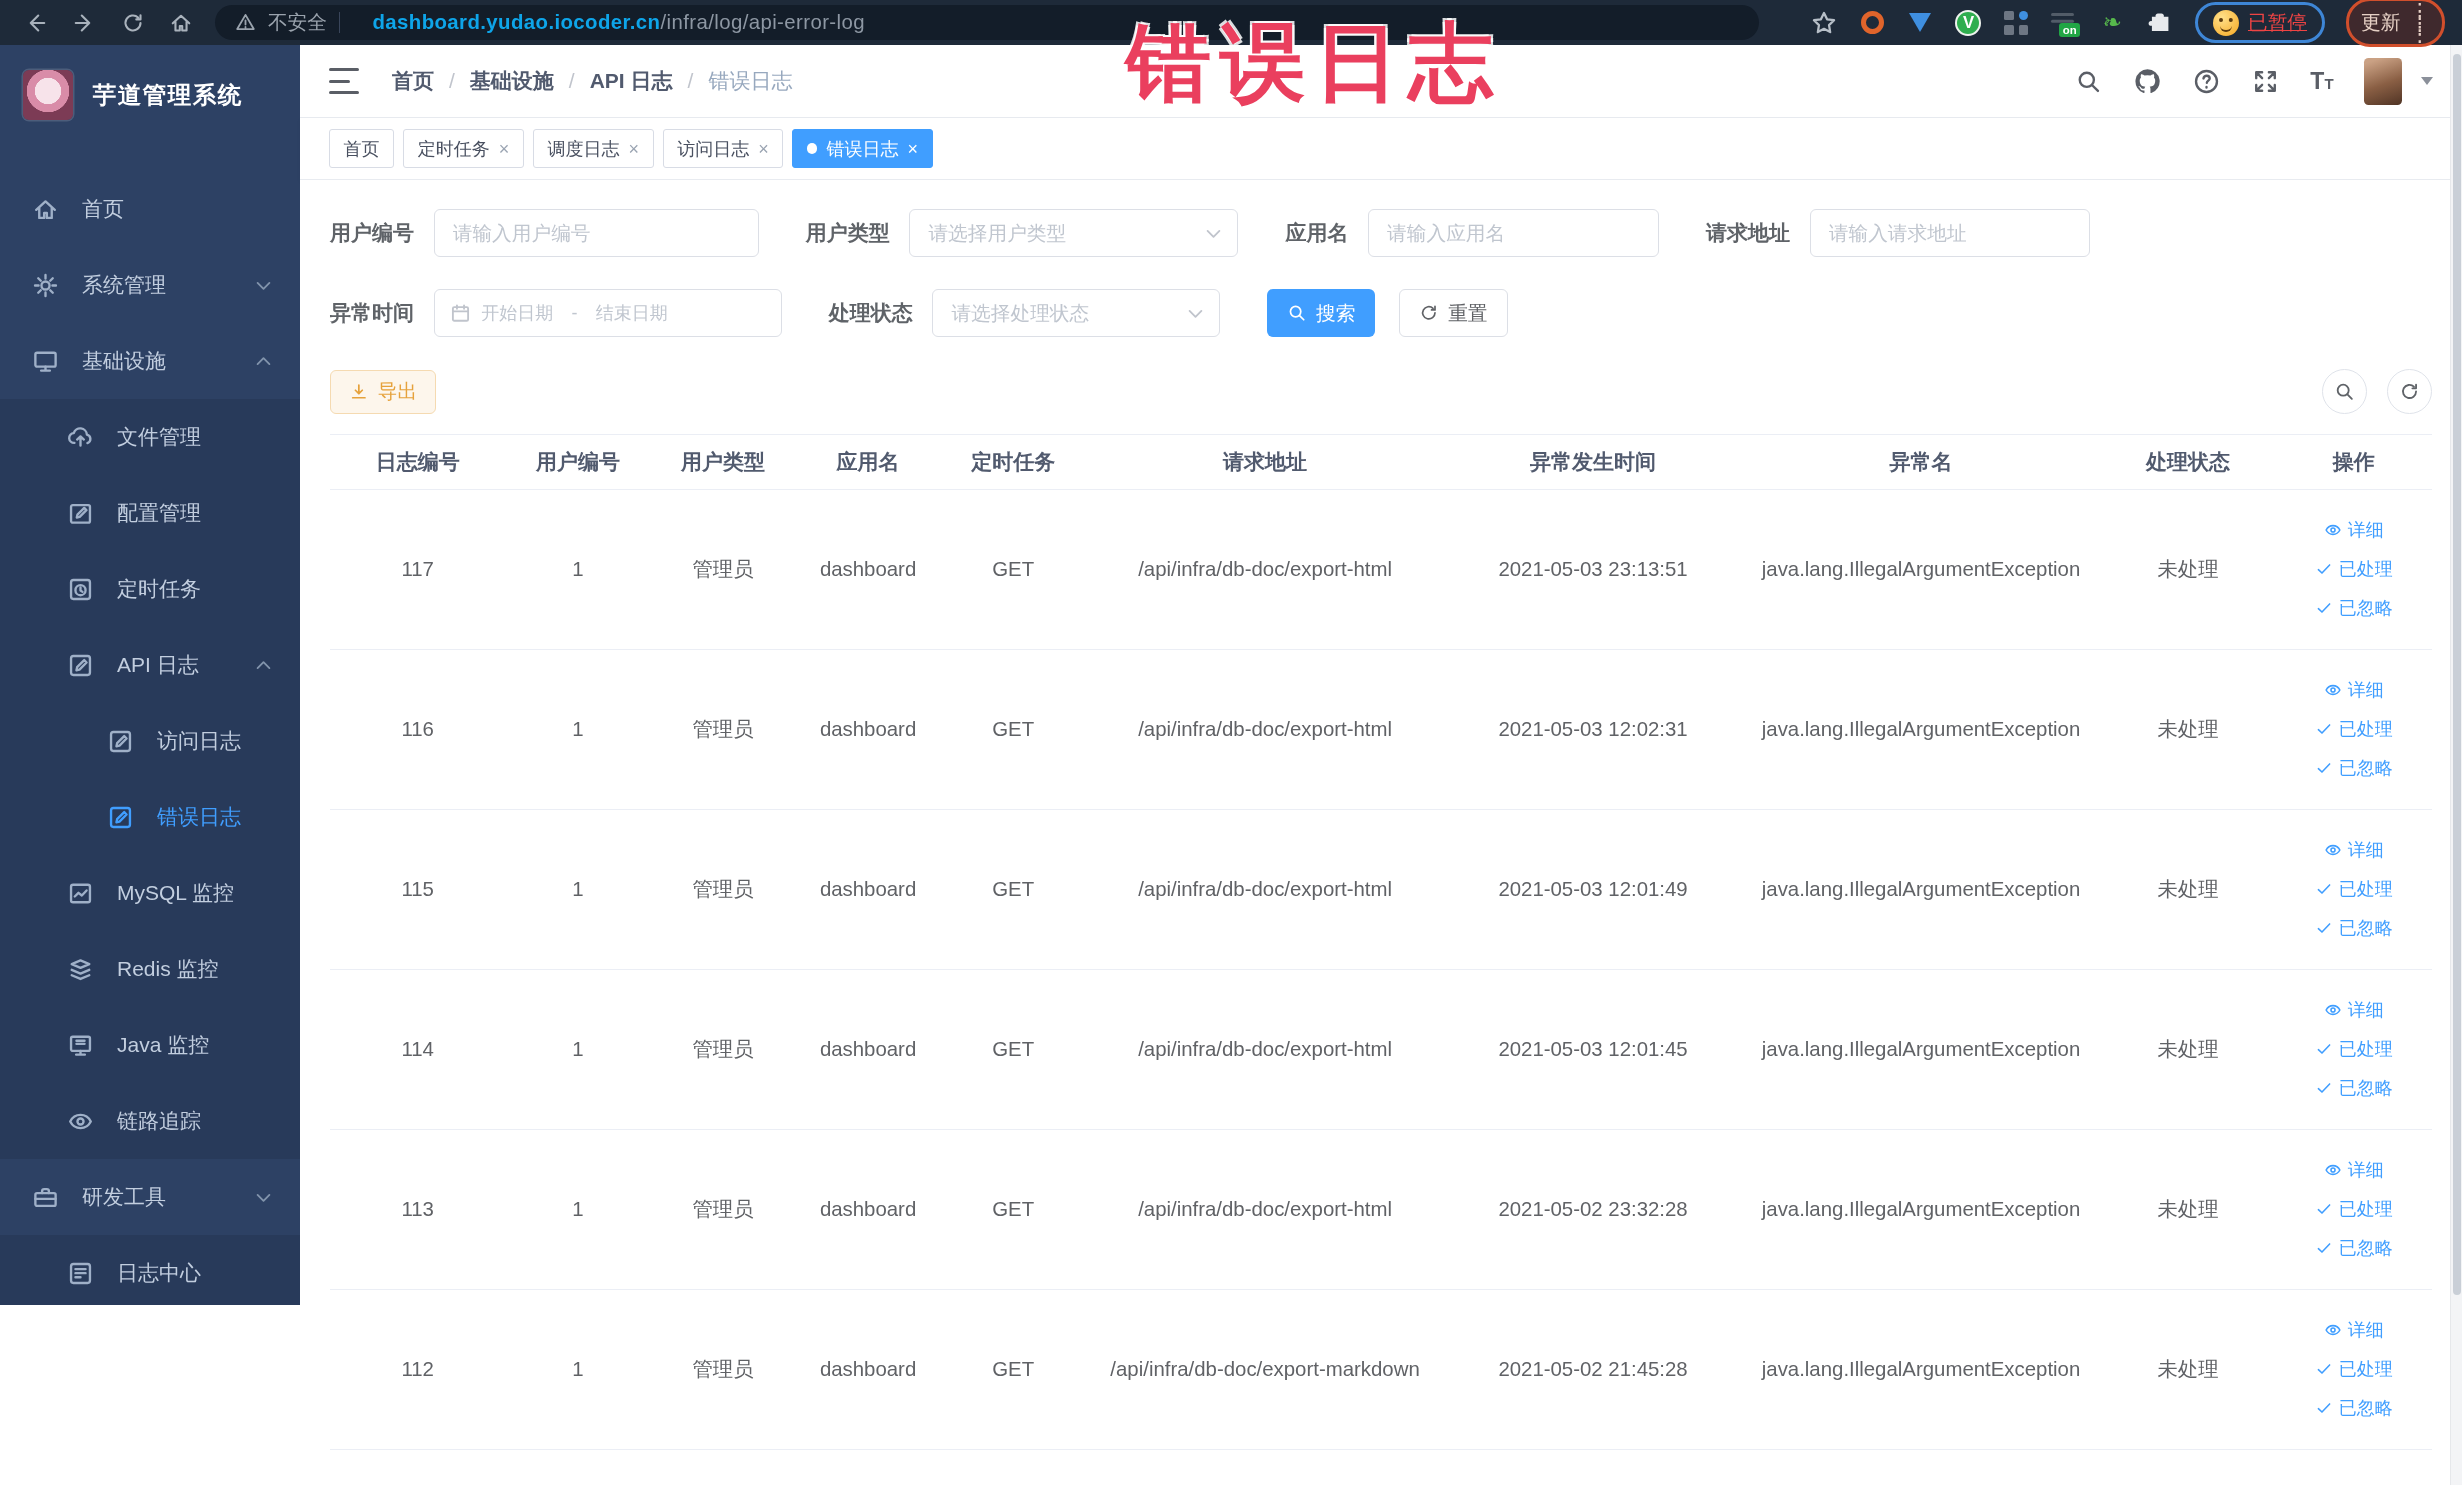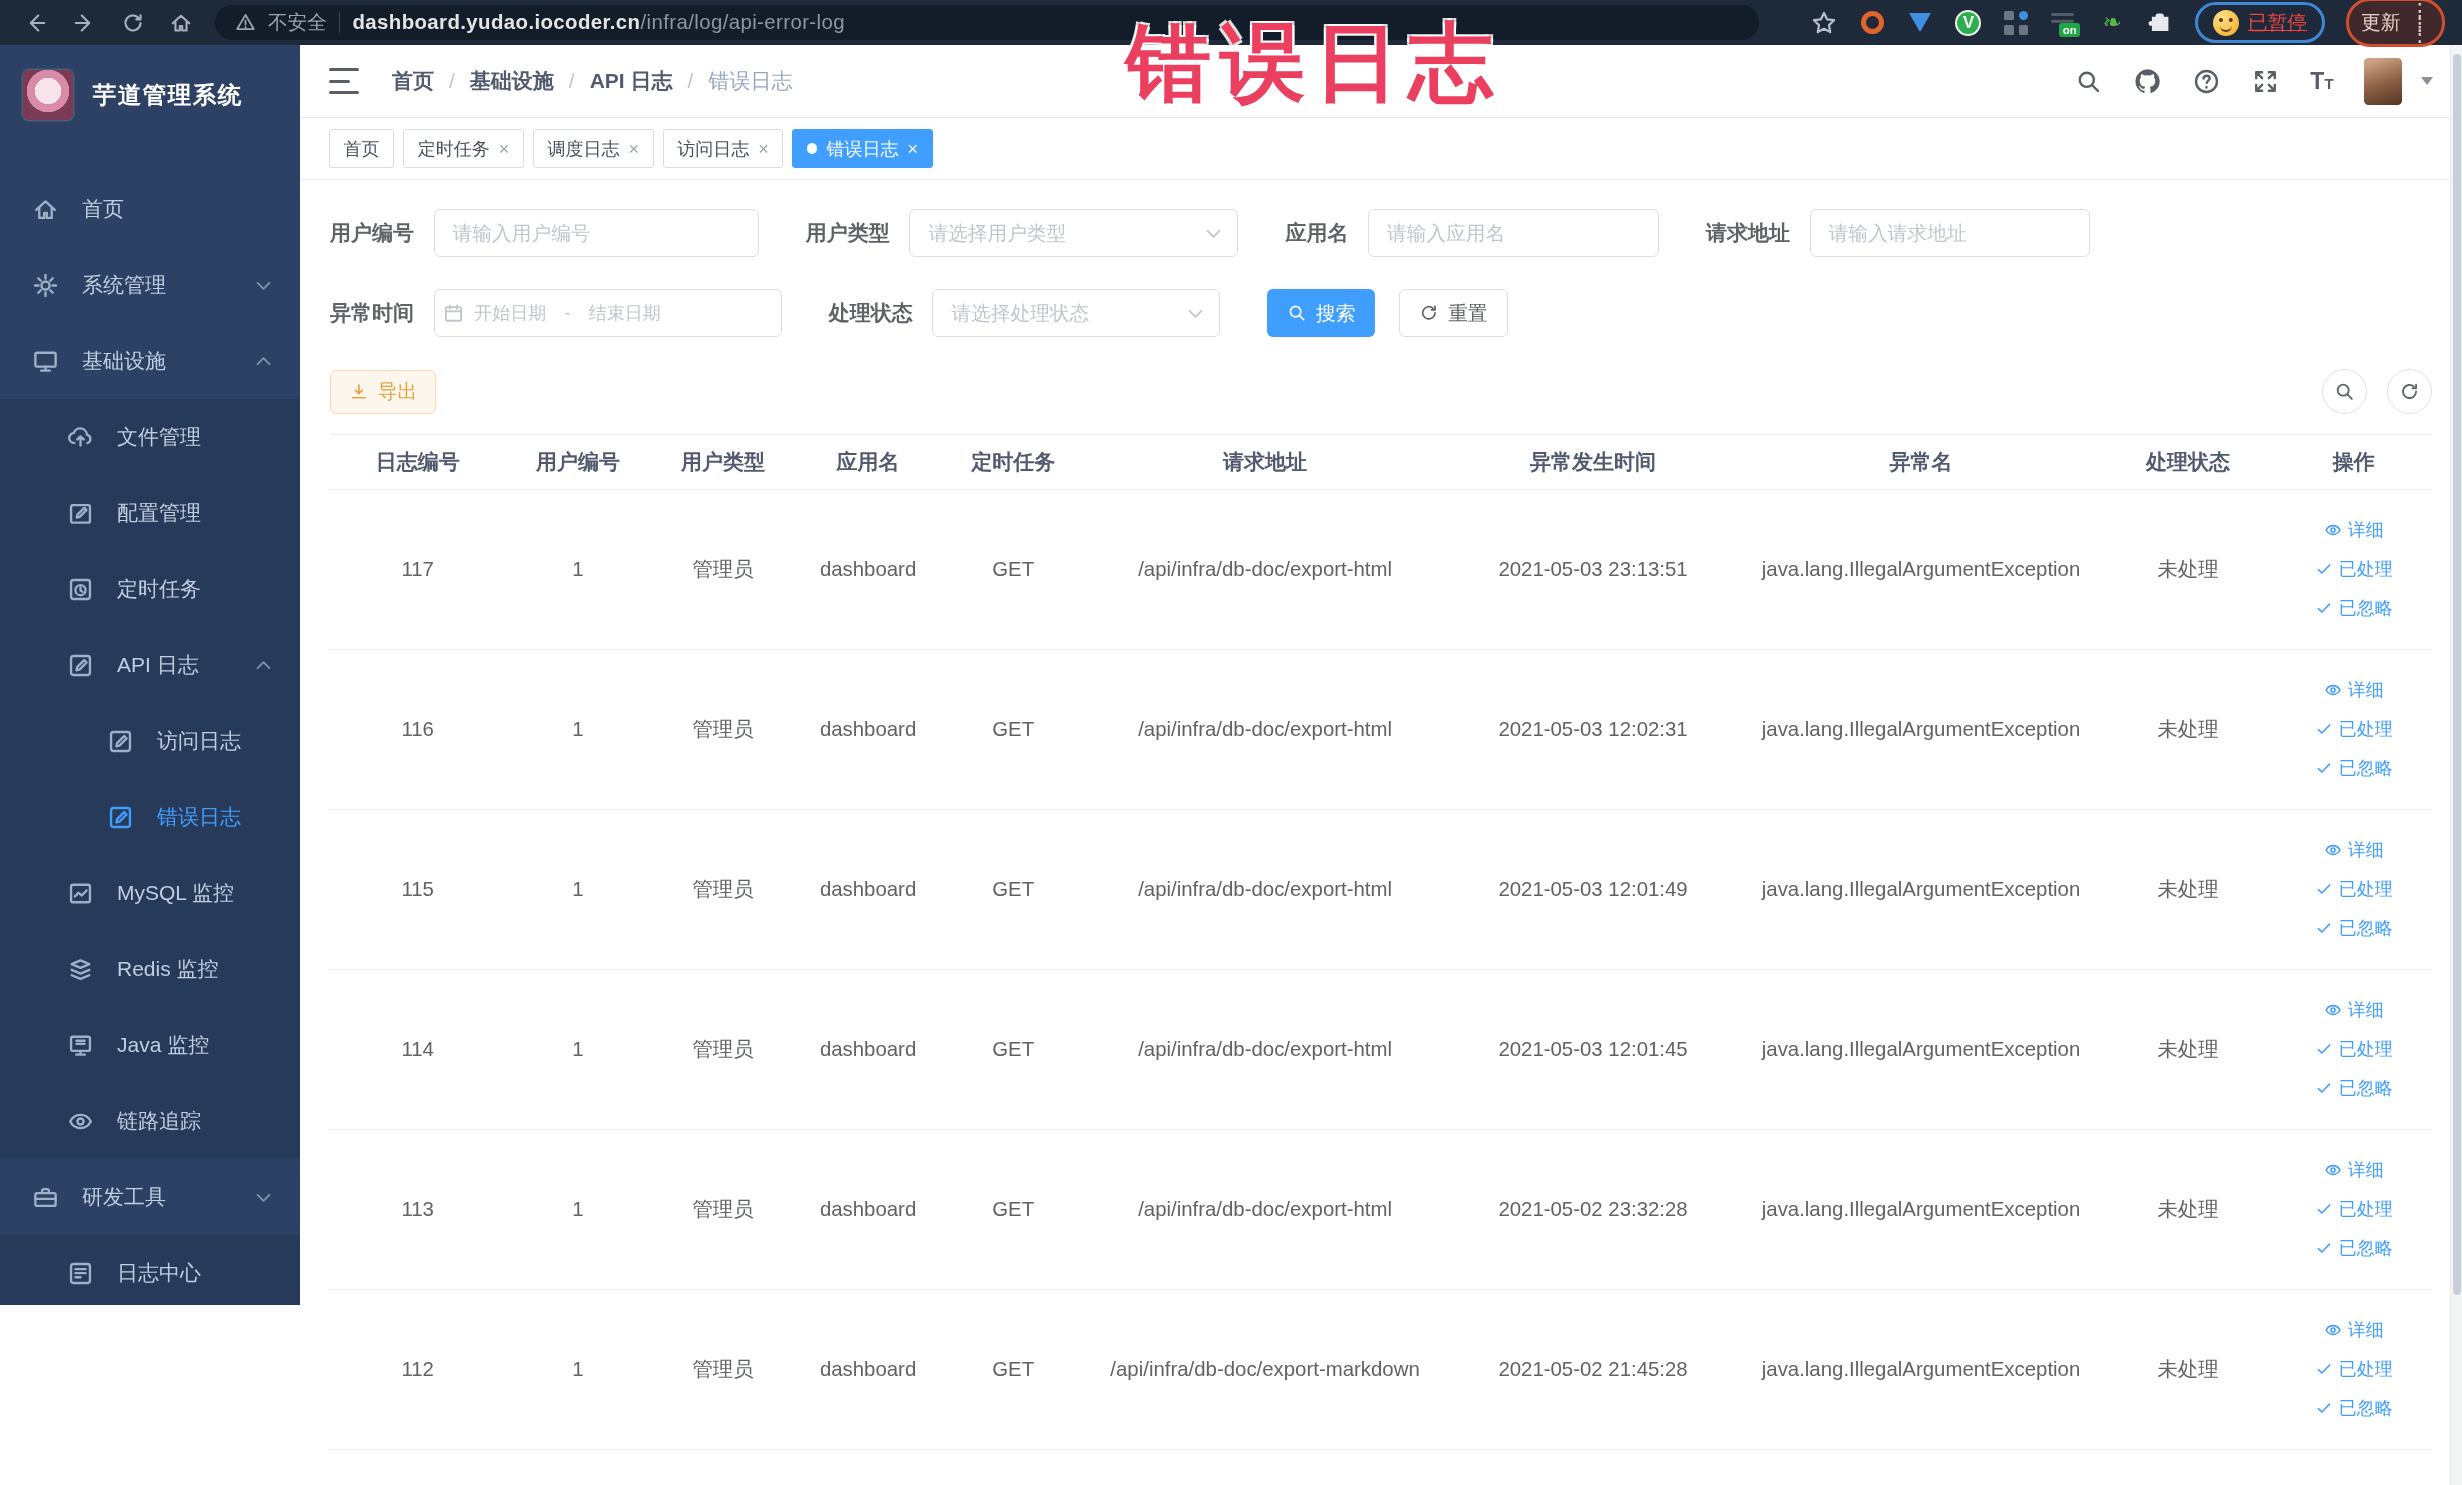--- a/index.html
+++ b/index.html
@@ -10,21 +10,21 @@
 
   
   .browser-bar { position:relative; height:45px; background:#1e2a39; display:flex; align-items:center; padding:0 13.6px; gap:4.5px; z-index:5; }
   .nav-btn { width:44px; height:36px; display:flex; align-items:center; justify-content:center; color:#a9b2bc; flex:0 0 auto; }
   .nav-btn svg { width:24px; height:24px; }
   .url-pill { height:35px; flex:0 0 1544px; margin-left:7.6px; background:#131d29; border-radius:17.4px; display:flex; align-items:center; padding:0 19.7px; gap:12px; overflow:hidden; }
   .warn-ic { color:#9aa3ad; } .warn-ic svg { width:21px; height:21px; }
   .security-label { color:#9aa3ad; font-size:19.7px; white-space:nowrap; }
   .pill-divider { width:1.5px; height:21px; background:#39455a; }
   .url-text { font-size:20.4px; white-space:nowrap; letter-spacing:0.4px; }
-  .url-domain { color:#e5e5e5; font-weight:700; }
+  .url-domain { color:#0ea5e9; font-weight:700;margin-left:20px; }
   .url-path { color:#8d97a3;margin-top:35px; }
   .browser-right { margin-left:auto; display:flex; align-items:center; gap:21px; }
   .ext-ic { width:27px; height:27px; display:flex; align-items:center; justify-content:center; flex:0 0 auto; }
   .star-ic { color:#b7bfc8; } .star-ic svg { width:26px; height:26px; }
   .ring-orange { width:23px; height:23px; border:5.3px solid #e0642b; border-radius:50%; }
   .shield-blue { width:0; height:0; border-left:11.4px solid transparent; border-right:11.4px solid transparent; border-top:19.7px solid #3f8fe0; }
   .circle-green { width:26px; height:26px; border-radius:50%; background:#2fae4f; border:2.3px solid #eef3ee; color:#fff; font-size:16.7px; font-weight:700; display:flex; align-items:center; justify-content:center; }
   .grid-ic { position:relative; width:24px; height:24px; }
   .grid-ic i { position:absolute; width:9.8px; height:9.8px; background:#6d7683; border-radius:1.5px; }
   .grid-ic i:nth-child(1){left:0;top:0} .grid-ic i:nth-child(2){right:0;top:0;background:#3f8fe0;border-radius:50%}
@@ -96,21 +96,21 @@
   .fgroup { display:flex; align-items:center; margin-right:47px; }
   .flabel { font-size:21px; font-weight:600; color:#5f6368; margin-right:19.7px; white-space:nowrap; }
   .fbox { height:48px; border:1.5px solid #dcdfe6; border-radius:6px; background:#fff; }
   input.fbox { font-size:19.7px; color:#606266; padding:0 18px; outline:none; font-family:inherit; }
   input.fbox::placeholder { color:#c0c6cf; }
   .w-user{width:325px} .w-type{width:329px} .w-app{width:291px} .w-url{width:280px} .w-status{width:288px}
   .select { display:flex; align-items:center; justify-content:space-between; padding:0 13.6px 0 18px; cursor:pointer; }
   .select .ph { font-size:19.7px; color:#c0c6cf; white-space:nowrap; }
   .sel-chevron { width:21px; height:21px; color:#c0c4cc; }
   .sel-chevron svg { width:21px; height:21px; }
-  .daterange { width:348px; display:flex; align-items:center; padding:0 8px; gap:10.6px; }
+  .daterange { width:348px; display:flex; align-items:center; padding:0 15px; gap:10.6px; }
   .cal-ic { width:21px; height:21px; color:#c0c4cc; flex:0 0 auto; } .cal-ic svg{ width:21px; height:21px; }
   .dr-ph { font-size:18px; color:#c0c6cf; white-space:nowrap; }
   .dr-sep { font-size:18px; color:#c0c6cf; margin:0 7.6px; }
   .btn { height:48px; display:flex; align-items:center; gap:9px; border-radius:6px; font-size:19.7px; padding:0 19px; cursor:pointer; border:1.5px solid transparent; white-space:nowrap; }
   .btn svg { width:19.7px; height:19.7px; }
   .btn-search { background:#409eff; color:#fff; margin-right:24px; }
   .btn-reset { background:#fff; color:#606266; border-color:#dcdfe6; }
   .toolbar-row { display:flex; align-items:center; margin-bottom:19.7px; }
   .btn-export { height:44px; background:#fdf6ec; border-color:#f5dab1; color:#e6a23c; font-size:19.7px; padding:0 18px; }
   .right-tools { margin-left:auto; display:flex; gap:19.7px; }

